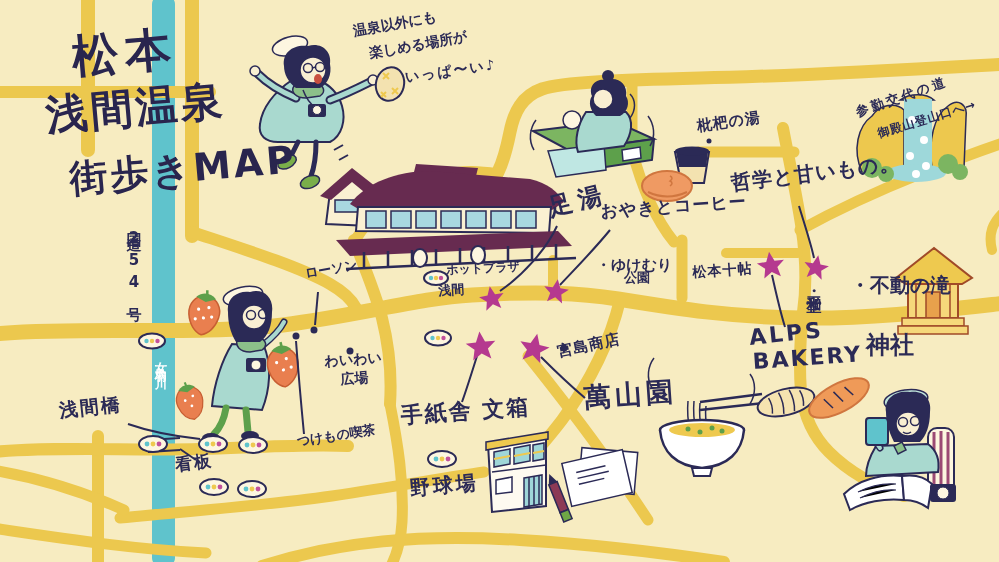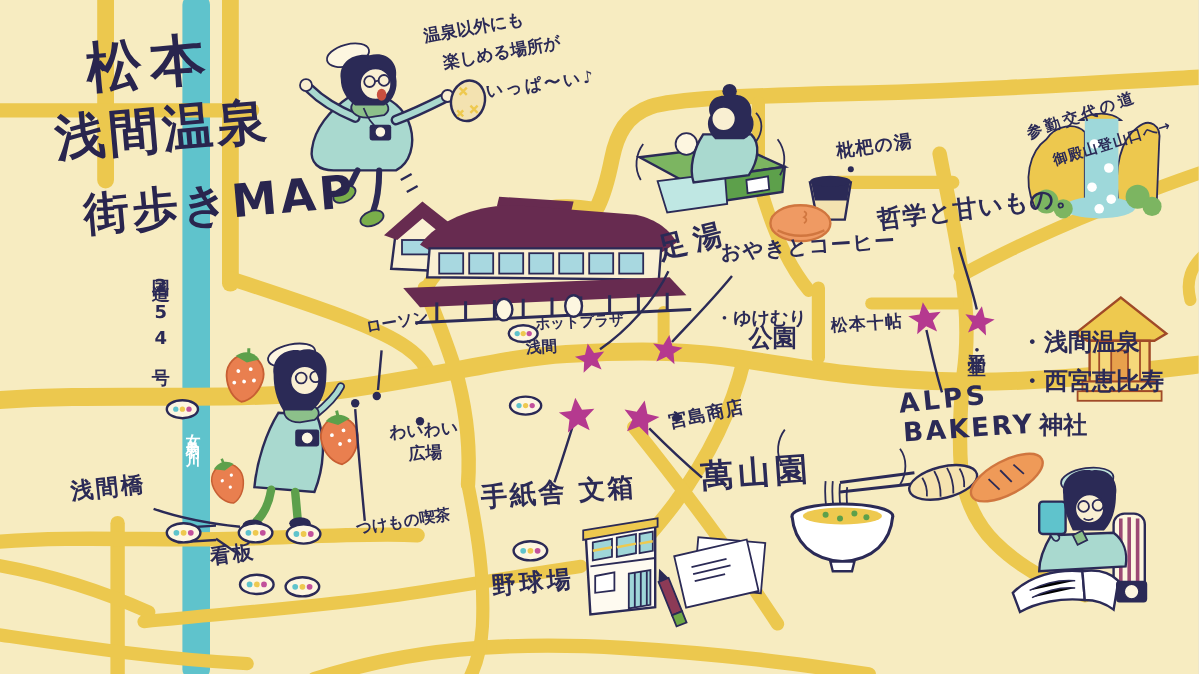--- a/index.html
+++ b/index.html
@@ -17,29 +17,29 @@
   #sp1{left:352px;top:24px;font-size:14px;transform:rotate(-10deg);}
   #sp2{left:368px;top:46px;font-size:14px;transform:rotate(-10deg);}
   #sp3{left:404px;top:70px;font-size:14px;transform:rotate(-8deg);letter-spacing:2px;}
   
   #ashiyu{left:546px;top:196px;font-size:24px;letter-spacing:6px;transform:rotate(-14deg);}
   #oyaki{left:600px;top:203px;font-size:17px;letter-spacing:1px;transform:rotate(-4deg);}
   #biwa{left:696px;top:119px;font-size:15px;letter-spacing:1px;transform:rotate(-8deg);}
   #tetsu{left:730px;top:173px;font-size:20px;letter-spacing:1px;transform:rotate(-7deg);}
   #fudo{left:850px;top:275px;font-size:20px;}
   #nishi1{left:850px;top:307px;font-size:20px;}
-  #nishi2{left:866px;top:344px;font-size:20px;}
+  #nishi2{left:866px;top:333px;font-size:24px;}
   #sankin1{left:854px;top:106px;font-size:13px;letter-spacing:3px;transform:rotate(-19deg);}
   #sankin2{left:876px;top:128px;font-size:12px;letter-spacing:1px;transform:rotate(-17deg);}
   #jujo{left:692px;top:265px;font-size:14px;letter-spacing:1px;transform:rotate(-4deg);}
   #heiwa{left:806px;top:283px;font-size:15px;letter-spacing:1px;}
   #alps1{left:748px;top:327px;font-size:22px;letter-spacing:3px;transform:rotate(-6deg);}
   #alps2{left:752px;top:351px;font-size:22px;letter-spacing:2px;transform:rotate(-4deg);}
   #yuke1{left:596px;top:258px;font-size:15px;}
-  #yuke2{left:624px;top:271px;font-size:20px;}
+  #yuke2{left:624px;top:271px;font-size:13px;}
   #hot1{left:446px;top:264px;font-size:12px;transform:rotate(-3deg);}
   #hot2{left:438px;top:284px;font-size:13px;transform:rotate(-3deg);}
   #lawson{left:304px;top:267px;font-size:13px;transform:rotate(-10deg);}
   #wai1{left:324px;top:354px;font-size:14px;transform:rotate(-4deg);}
   #wai2{left:340px;top:372px;font-size:14px;transform:rotate(-4deg);}
   #r254{left:126px;top:221px;font-size:15px;letter-spacing:4px;}
   #metoba{left:155px;top:352px;font-size:12px;letter-spacing:5px;color:#ffffff;}
   #asamab{left:58px;top:401px;font-size:19px;letter-spacing:2px;transform:rotate(-6deg);}
   #kanban{left:174px;top:457px;font-size:17px;letter-spacing:2px;transform:rotate(-8deg);}
   #tsuke{left:296px;top:435px;font-size:13px;transform:rotate(-9deg);}
@@ -505,22 +505,21 @@
 <div class="lbl" id="t3">街歩きMAP</div>
 
 <div class="lbl" id="sp1">温泉以外にも</div>
 <div class="lbl" id="sp2">楽しめる場所が</div>
 <div class="lbl" id="sp3">いっぱ〜い♪</div>
 
 <div class="lbl" id="ashiyu">足湯</div>
 <div class="lbl" id="oyaki">おやきとコーヒー</div>
 <div class="lbl" id="biwa">枇杷の湯</div>
 <div class="lbl" id="tetsu">哲学と甘いもの。</div>
-<div class="lbl" id="fudo">・浅間温泉</div>
-<div class="lbl" id="nishi1">・西宮恵比寿</div>
+<div class="lbl" id="fudo">・不動の滝</div>
 <div class="lbl" id="nishi2">神社</div>
 <div class="lbl" id="sankin1">参勤交代の道</div>
 <div class="lbl" id="sankin2">御殿山登山口へ→</div>
 <div class="lbl" id="jujo">松本十帖</div>
 <div class="lbl vert" id="heiwa">・平和堂</div>
 <div class="lbl" id="alps1">ALPS</div>
 <div class="lbl" id="alps2">BAKERY</div>
 <div class="lbl" id="yuke1">・ゆけむり</div>
 <div class="lbl" id="yuke2">公園</div>
 <div class="lbl" id="hot1">ホットプラザ</div>

